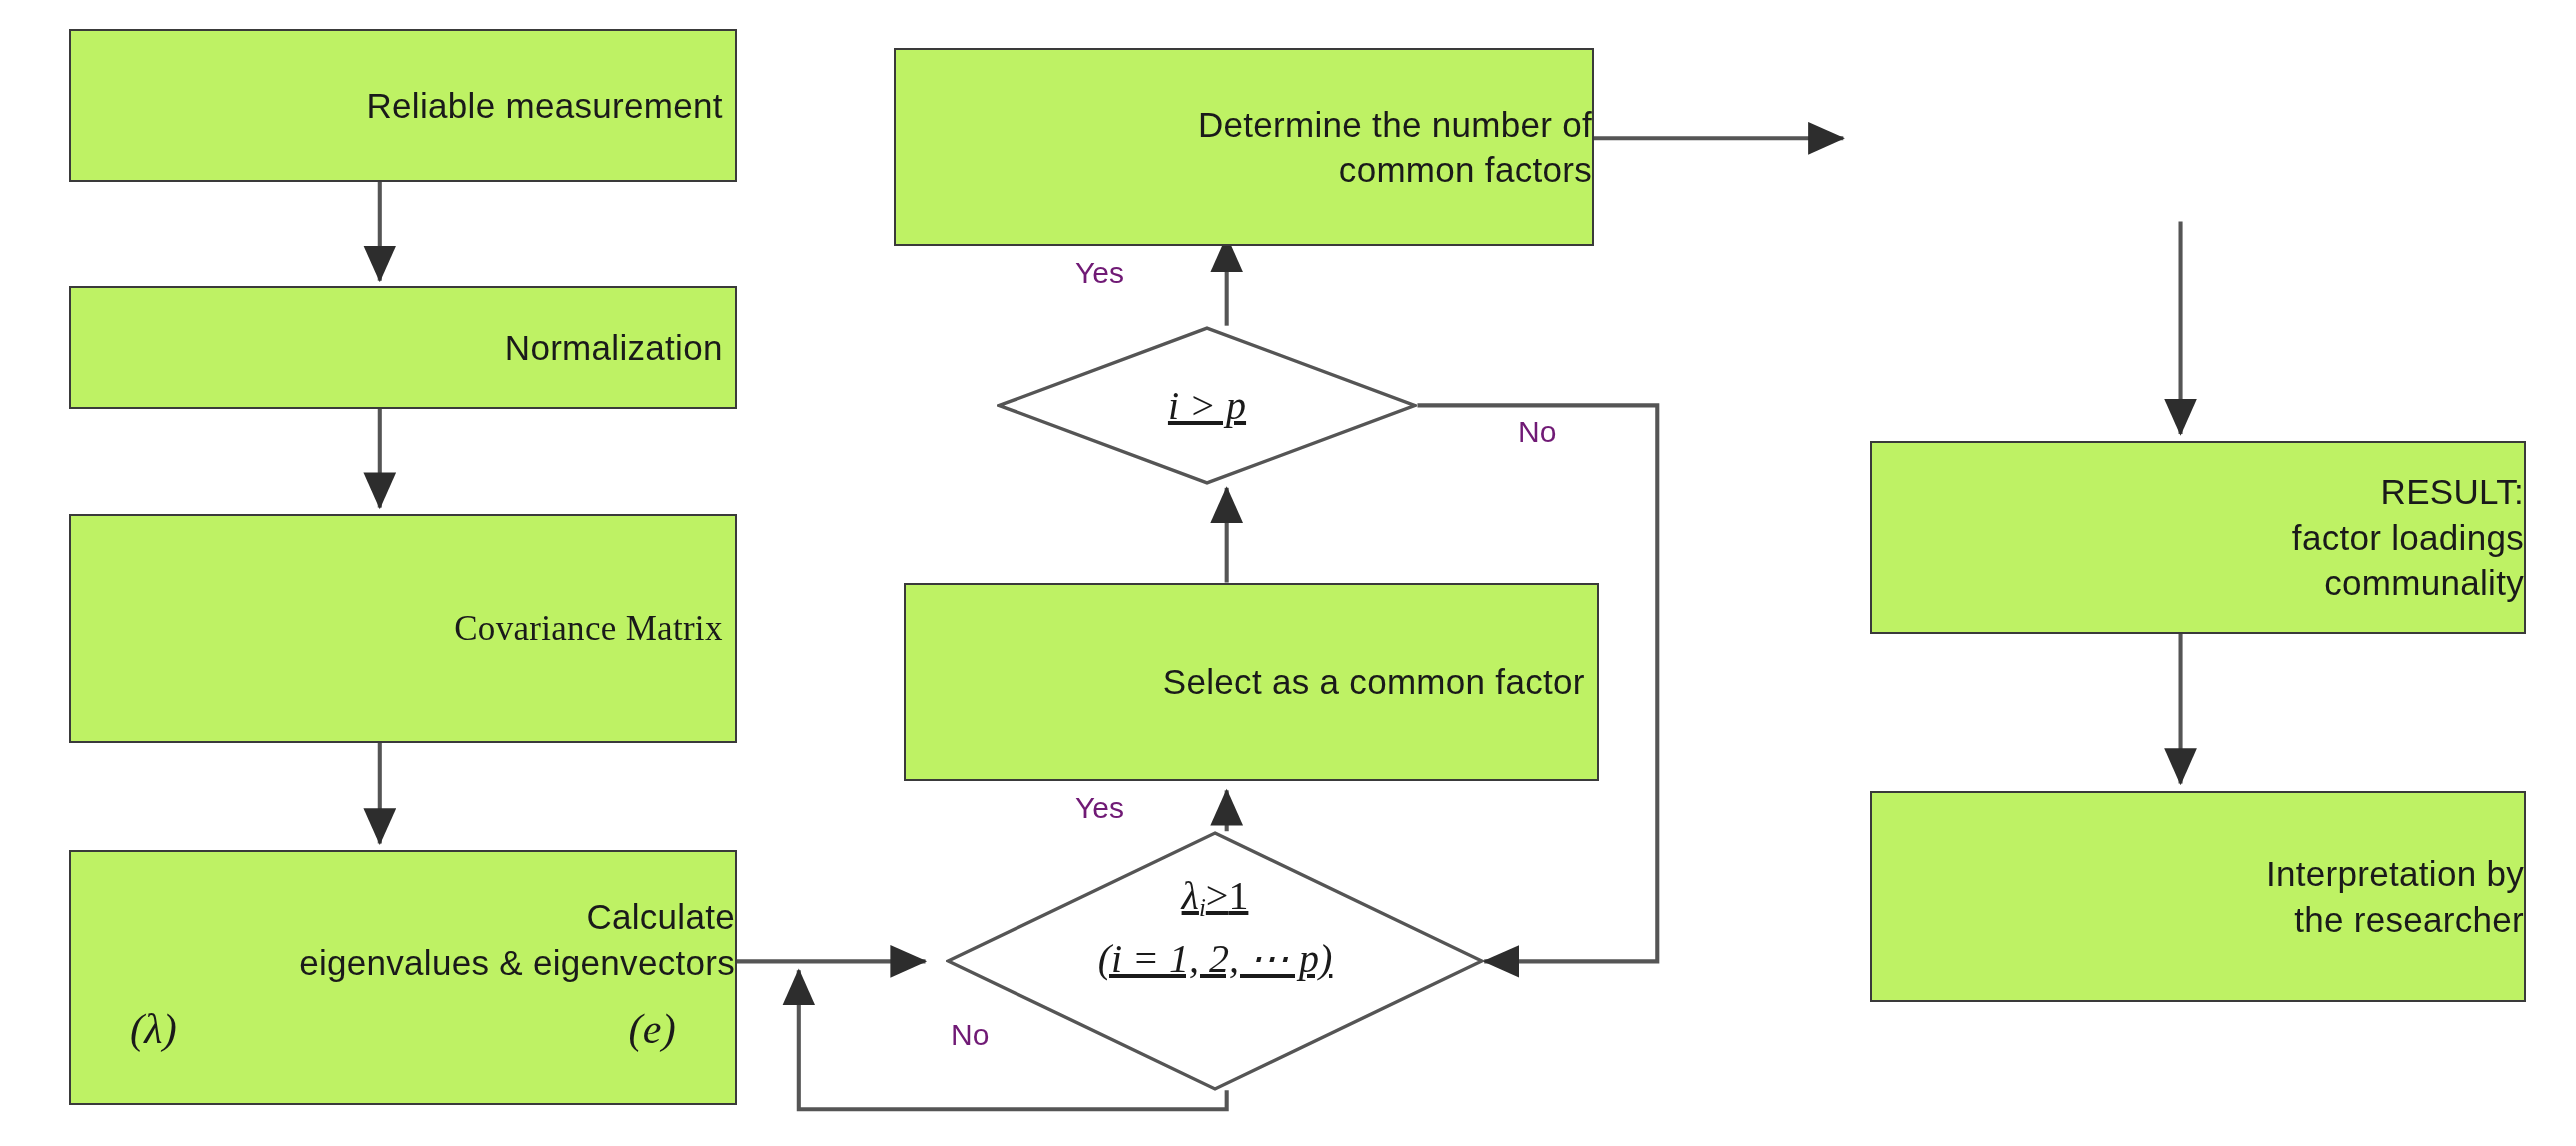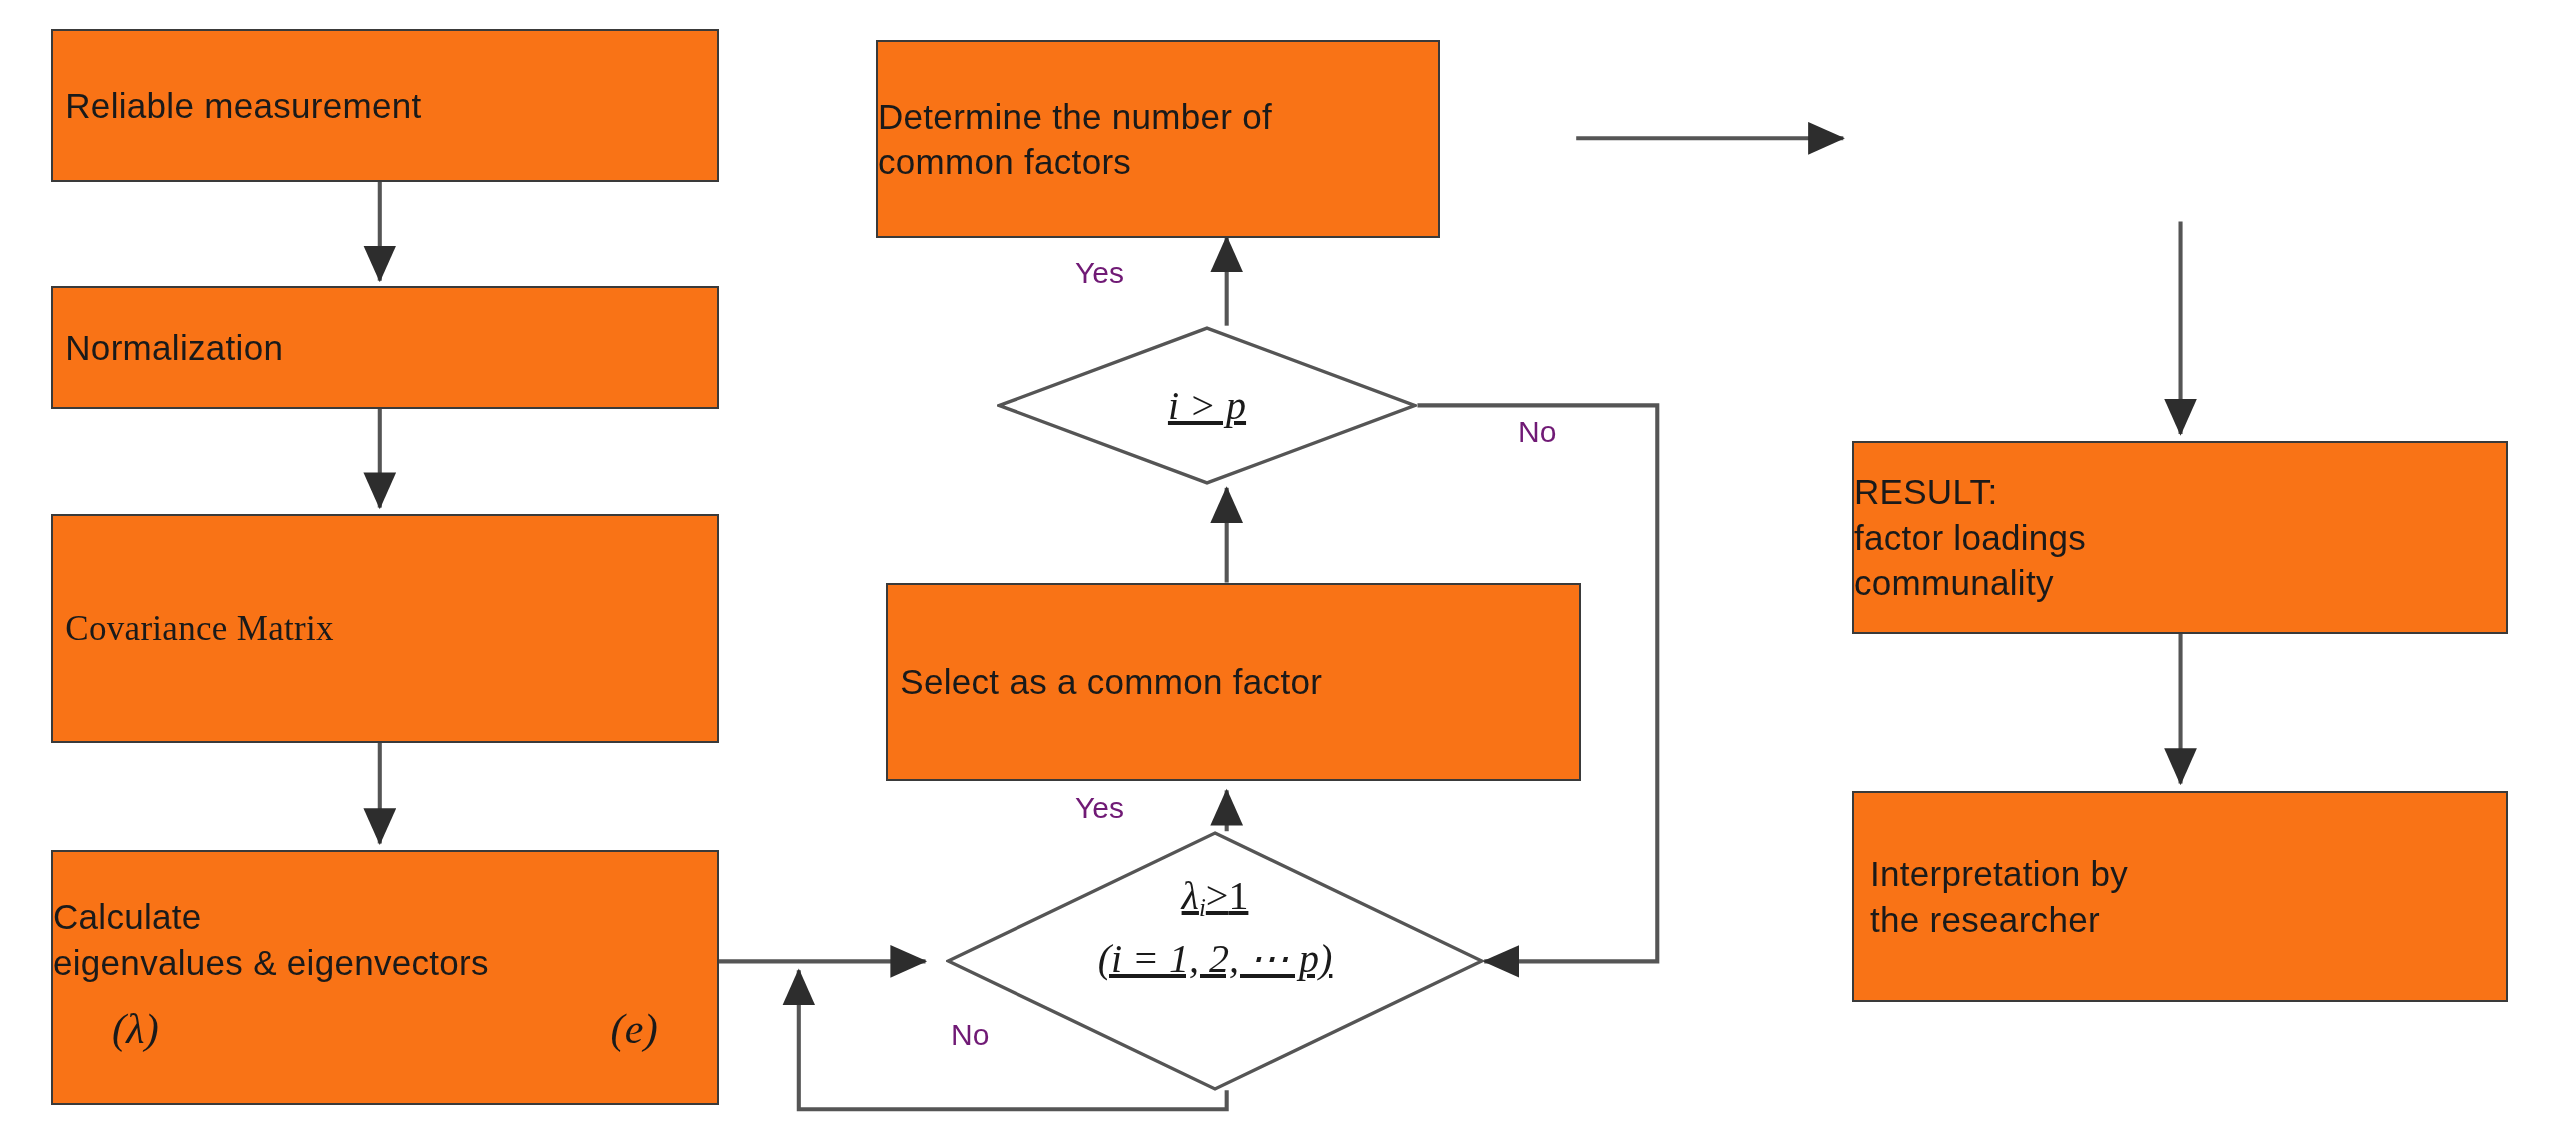--- a/index.html
+++ b/index.html
@@ -15,32 +15,33 @@
   #wires{
     position:absolute;
     left:0; top:0;
     width:2576px;
     height:1146px;
     pointer-events:none;
   }
   .node{
     position:absolute;
     box-sizing:border-box;
-    background:#f97316;
+    background:#bef264;
     border:2px solid #3a3a3a;
     display:flex;
     align-items:center;
     justify-content:center;
-    text-align:left;
+    text-align:right;
     color:#1a1a1a;
     font-family:"Liberation Sans",sans-serif;
     font-size:35px;
     line-height:1.30;
     letter-spacing:0.3px;
     z-index:3;
+    margin-left:18px;
   }
   .node .lines{ padding:0 12.3px; width:100%; }
   .node .lines .ln{ display:block; white-space:nowrap; }
 
   
   .diamond{
     position:absolute;
     z-index:3;
   }
   .diamond svg{ position:absolute; left:0; top:0; display:block; }
@@ -148,21 +149,21 @@
     <span class="lines" style="margin-top:-4.1px;">
       <span class="ln">Calculate</span>
       <span class="ln">eigenvalues &amp; eigenvectors</span>
     </span>
     <span class="mathpair">
       <span>(λ)</span>
       <span>(e)</span>
     </span>
   </div>
 
-  <div class="node" style="left:876px; top:40px; width:564px; height:198px; flex-direction:column;">
+  <div class="node" style="left:876px; top:48px; width:700px; height:198px; flex-direction:column;">
     <span class="lines">
       <span class="ln">Determine the number of</span>
       <span class="ln">common factors</span>
     </span>
   </div>
 
   <div class="diamond" style="left:997px; top:326px; width:420px; height:159px;">
     <svg width="420" height="159" viewBox="0 0 617 234" xmlns="http://www.w3.org/2000/svg">
       <polygon points="308.5,3 614,117 308.5,231 3,117" fill="#ffffff" stroke="#555555" stroke-width="5"></polygon>
     </svg>

